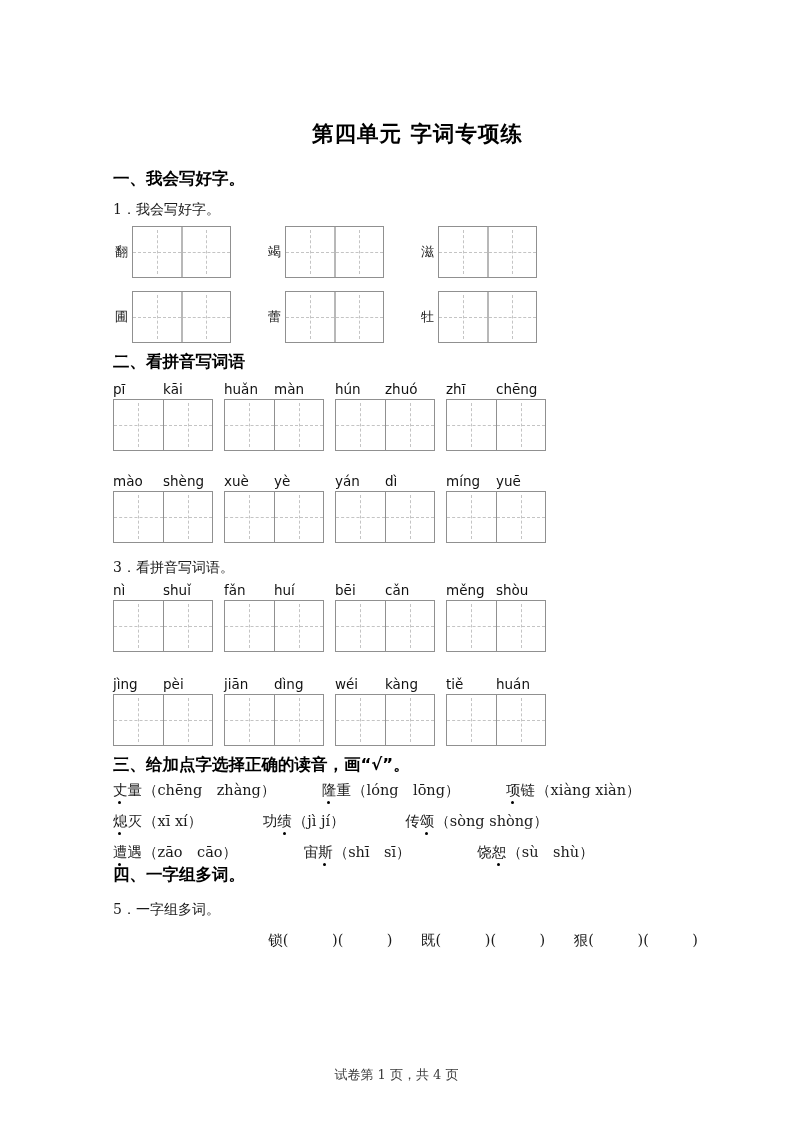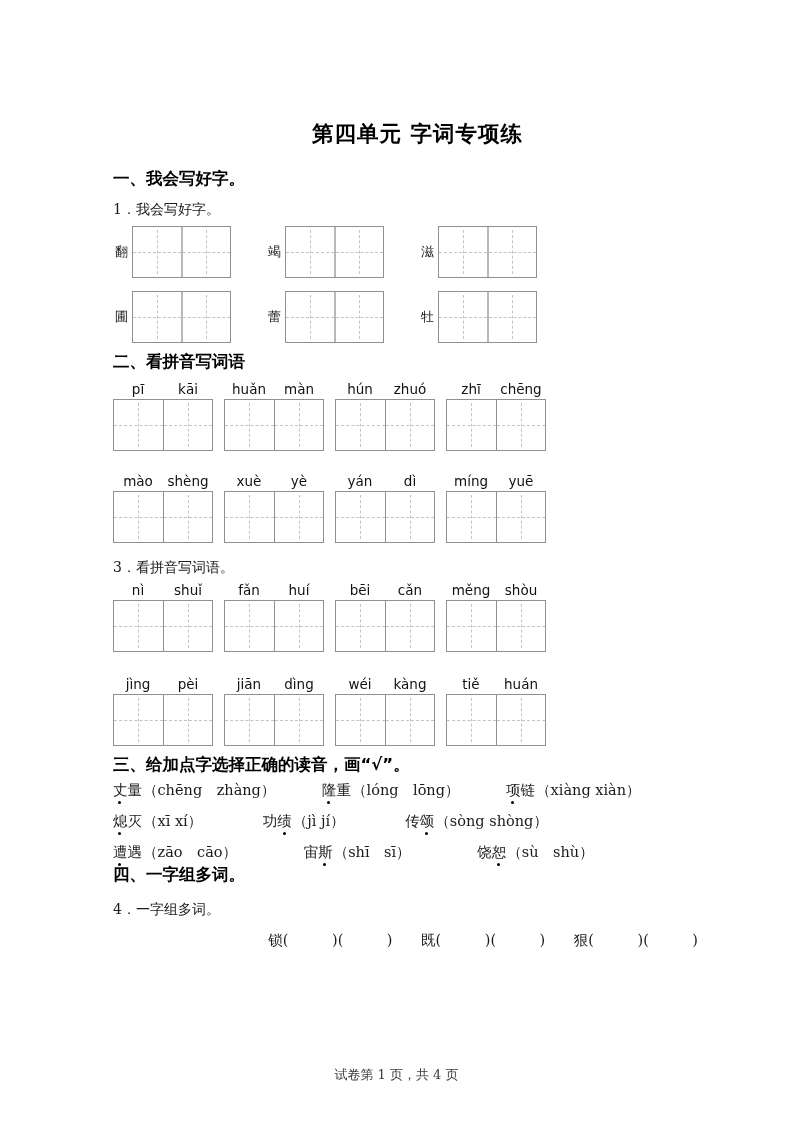--- a/index.html
+++ b/index.html
@@ -33,21 +33,21 @@
 
   
   .char-row { display:flex; }
   .cgroup { display:flex; align-items:center; margin-right:35px; }
   .gchar { font-size:13px; width:15px; margin-right:4px; color:#1a1a1a; text-align:right; }
 
   
   .prow { display:flex; }
   .pword { margin-right:11px; }
   .plabels { display:flex; height:16px; margin-bottom:2px; }
-  .pl { flex:1; text-align:center; font-family:"DejaVu Sans","Liberation Sans",sans-serif; font-size:13.5px; color:#111; }
+  .pl { flex:1; font-family:"DejaVu Sans","Liberation Sans",sans-serif; font-size:13.5px; color:#111; }
 
   
   .read-line { font-size:14.5px; line-height:19px; white-space:nowrap; }
   .read-line .phrase.g1 { margin-right:42px; }
   .read-line .phrase.g2 { margin-right:56px; }
   .read-line .phrase.g3 { margin-right:62px; }
   .dotted { position:relative; display:inline-block; }
   .dotted::after {
     content:""; position:absolute; left:50%; bottom:-4px;
     width:3px; height:3px; margin-left:-2px; border-radius:50%; background:#000;
@@ -333,21 +333,21 @@
       <span class="phrase g2"><span>传</span><span class="dotted">颂</span><span></span><span class="opts">（sòng shòng）</span></span>
     </div>
 
     <div class="read-line rline3">
       <span class="phrase g3"><span></span><span class="dotted">遭</span><span>遇</span><span class="opts">（zāo　cāo）</span></span>
       <span class="phrase g3"><span>宙</span><span class="dotted">斯</span><span></span><span class="opts">（shī　sī）</span></span>
       <span class="phrase g3"><span>饶</span><span class="dotted">恕</span><span></span><span class="opts">（sù　shù）</span></span>
     </div>
 
     <div class="sec-heading h-sec4">四、一字组多词。</div>
-    <div class="q-text q5">4．一字组多词。</div>
+    <div class="q-text q5">5．一字组多词。</div>
 
     <div class="word-line wline">
       <span class="witem"><span>锁</span><span>(　　　)(　　　)</span></span>
       <span class="witem"><span>既</span><span>(　　　)(　　　)</span></span>
       <span class="witem"><span>狠</span><span>(　　　)(　　　)</span></span>
     </div>
 
   </div>
 
   <div class="footer">试卷第 1 页，共 4 页</div>

